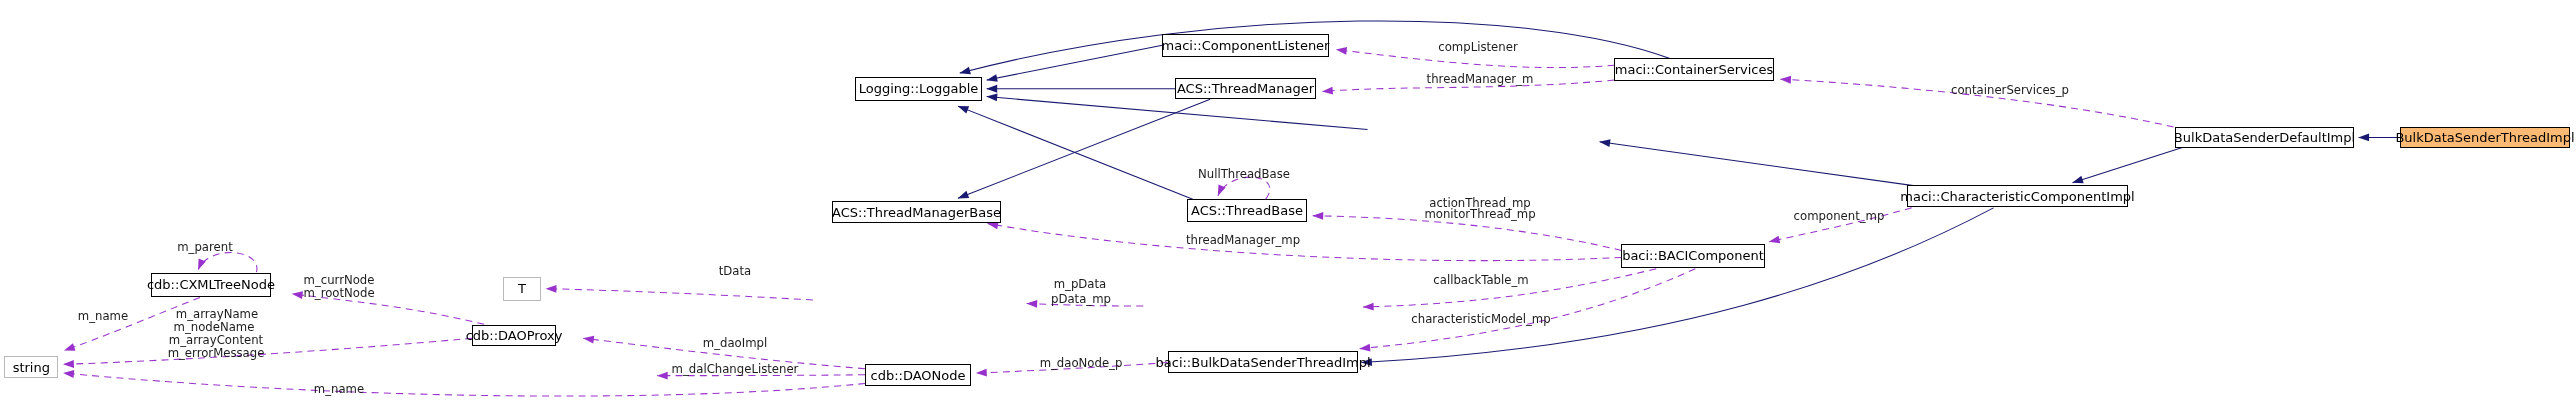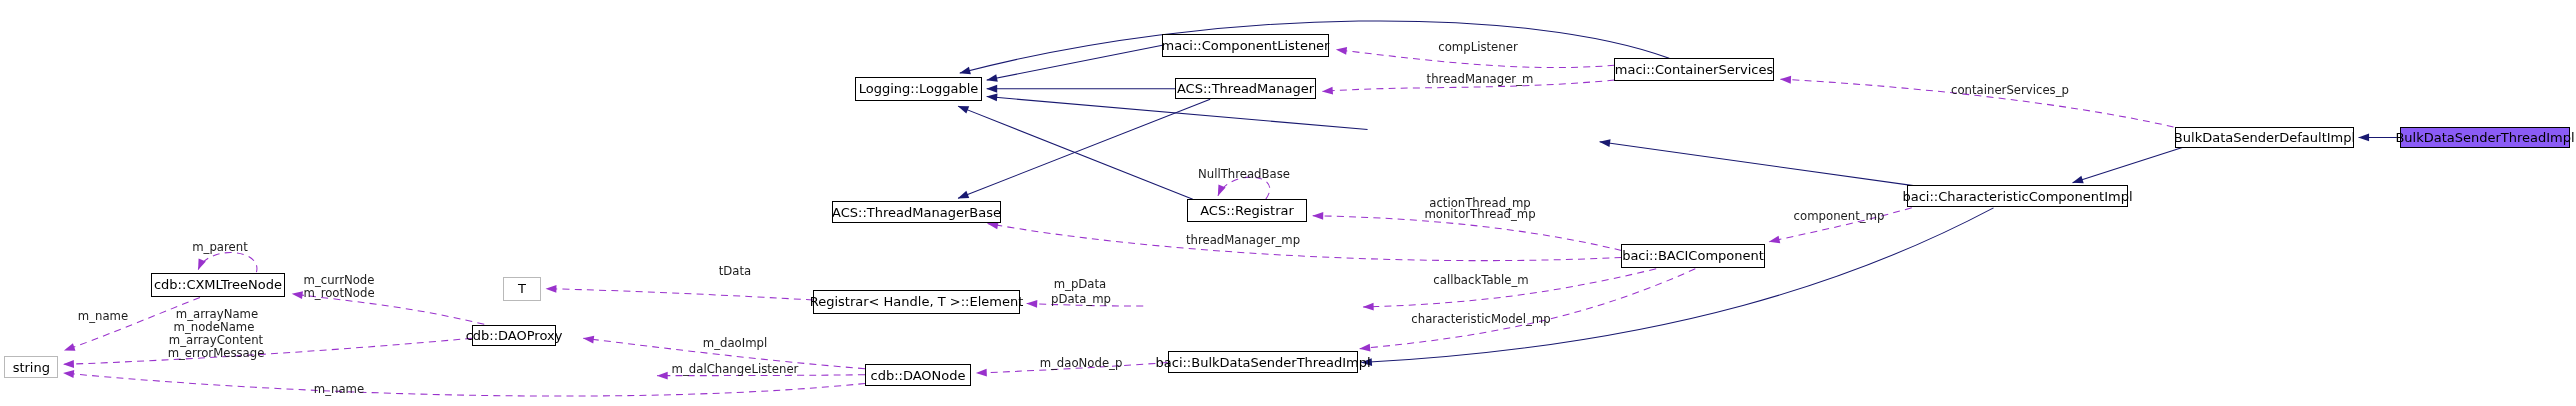--- a/index.html
+++ b/index.html
@@ -8,21 +8,21 @@
     font-family:"DejaVu Sans","Liberation Sans",sans-serif;overflow:hidden;
   }
   .edges{position:absolute;left:0;top:0;z-index:1;}
   .node{
     position:absolute;z-index:3;box-sizing:border-box;
     background:#ffffff;border:0.9px solid #000000;color:#000000;
     display:flex;align-items:center;justify-content:center;
     font-size:13px;white-space:nowrap;padding:0 3.5px;
   }
   .node.external{border-color:#b9b9b9;}
-  .node.highlight{background:#8b5cf6;}
+  .node.highlight{background:#fdba74;}
   .elabel{
     position:absolute;z-index:2;transform:translate(-50%,-50%);
     color:#1c1c1c;font-size:11.7px;white-space:nowrap;
   }
 </style>
 </head>
 <body>
 
 <div class="stage">
 
@@ -71,43 +71,42 @@
       <path d="M1343,417 C1270,422 1200,426 1123,429" marker-end="url(#ah-dash)"></path>
     </g>
   </svg>
 
   <div class="node" style="left:855px;top:77px;width:127px;height:23.5px">Logging::Loggable</div>
   <div class="node" style="left:1162px;top:34px;width:167px;height:22.6px">maci::ComponentListener</div>
   <div class="node" style="left:1175px;top:78px;width:141px;height:21px">ACS::ThreadManager</div>
   <div class="node" style="left:1614px;top:58px;width:160px;height:22.6px">maci::ContainerServices</div>
   <div class="node" style="left:2175px;top:127px;width:179px;height:21px">BulkDataSenderDefaultImpl</div>
   <div class="node highlight" style="left:2400px;top:127px;width:170px;height:21px">BulkDataSenderThreadImpl</div>
-  <div class="node" style="left:1907px;top:185px;width:221px;height:22px">baci::CharacteristicComponentImpl</div>
-  <div class="node" style="left:1187px;top:199px;width:120px;height:22.6px">ACS::Registrar</div>
+  <div class="node" style="left:1907px;top:185px;width:221px;height:22px">maci::CharacteristicComponentImpl</div>
+  <div class="node" style="left:1187px;top:199px;width:120px;height:22.6px">ACS::ThreadBase</div>
   <div class="node" style="left:832px;top:201px;width:169px;height:22px">ACS::ThreadManagerBase</div>
   <div class="node" style="left:1621px;top:244px;width:144px;height:23.5px">baci::BACIComponent</div>
-  <div class="node" style="left:151px;top:273px;width:134px;height:23.5px">cdb::CXMLTreeNode</div>
+  <div class="node" style="left:151px;top:273px;width:120px;height:23.5px">cdb::CXMLTreeNode</div>
   <div class="node external" style="left:503px;top:277px;width:38px;height:23.5px">T</div>
-  <div class="node" style="left:813px;top:290px;width:207px;height:23.5px">Registrar&lt; Handle, T &gt;::Element</div>
   <div class="node external" style="left:4.3px;top:356px;width:54px;height:22px">string</div>
   <div class="node" style="left:472px;top:325px;width:84px;height:21px">cdb::DAOProxy</div>
   <div class="node" style="left:865px;top:364px;width:106px;height:22px">cdb::DAONode</div>
   <div class="node" style="left:1168px;top:351px;width:190px;height:22px">baci::BulkDataSenderThreadImpl</div>
 
   <div class="elabel" style="left:1478px;top:47px">compListener</div>
   <div class="elabel" style="left:1480px;top:79px">threadManager_m</div>
   <div class="elabel" style="left:2010px;top:90px">containerServices_p</div>
   <div class="elabel" style="left:1244px;top:174px">NullThreadBase</div>
   <div class="elabel" style="left:1480px;top:203px">actionThread_mp</div>
   <div class="elabel" style="left:1480px;top:214px">monitorThread_mp</div>
   <div class="elabel" style="left:1243px;top:240px">threadManager_mp</div>
   <div class="elabel" style="left:1839px;top:216px">component_mp</div>
   <div class="elabel" style="left:1481px;top:280px">callbackTable_m</div>
   <div class="elabel" style="left:1481px;top:319px">characteristicModel_mp</div>
-  <div class="elabel" style="left:220px;top:247px">m_parent</div>
+  <div class="elabel" style="left:205px;top:247px">m_parent</div>
   <div class="elabel" style="left:339px;top:280px">m_currNode</div>
   <div class="elabel" style="left:339px;top:293px">m_rootNode</div>
   <div class="elabel" style="left:735px;top:271px">tData</div>
   <div class="elabel" style="left:1080px;top:284px">m_pData</div>
   <div class="elabel" style="left:1081px;top:299px">pData_mp</div>
   <div class="elabel" style="left:103px;top:316px">m_name</div>
   <div class="elabel" style="left:217px;top:314px">m_arrayName</div>
   <div class="elabel" style="left:214px;top:327px">m_nodeName</div>
   <div class="elabel" style="left:216px;top:340px">m_arrayContent</div>
   <div class="elabel" style="left:216px;top:353px">m_errorMessage</div>

